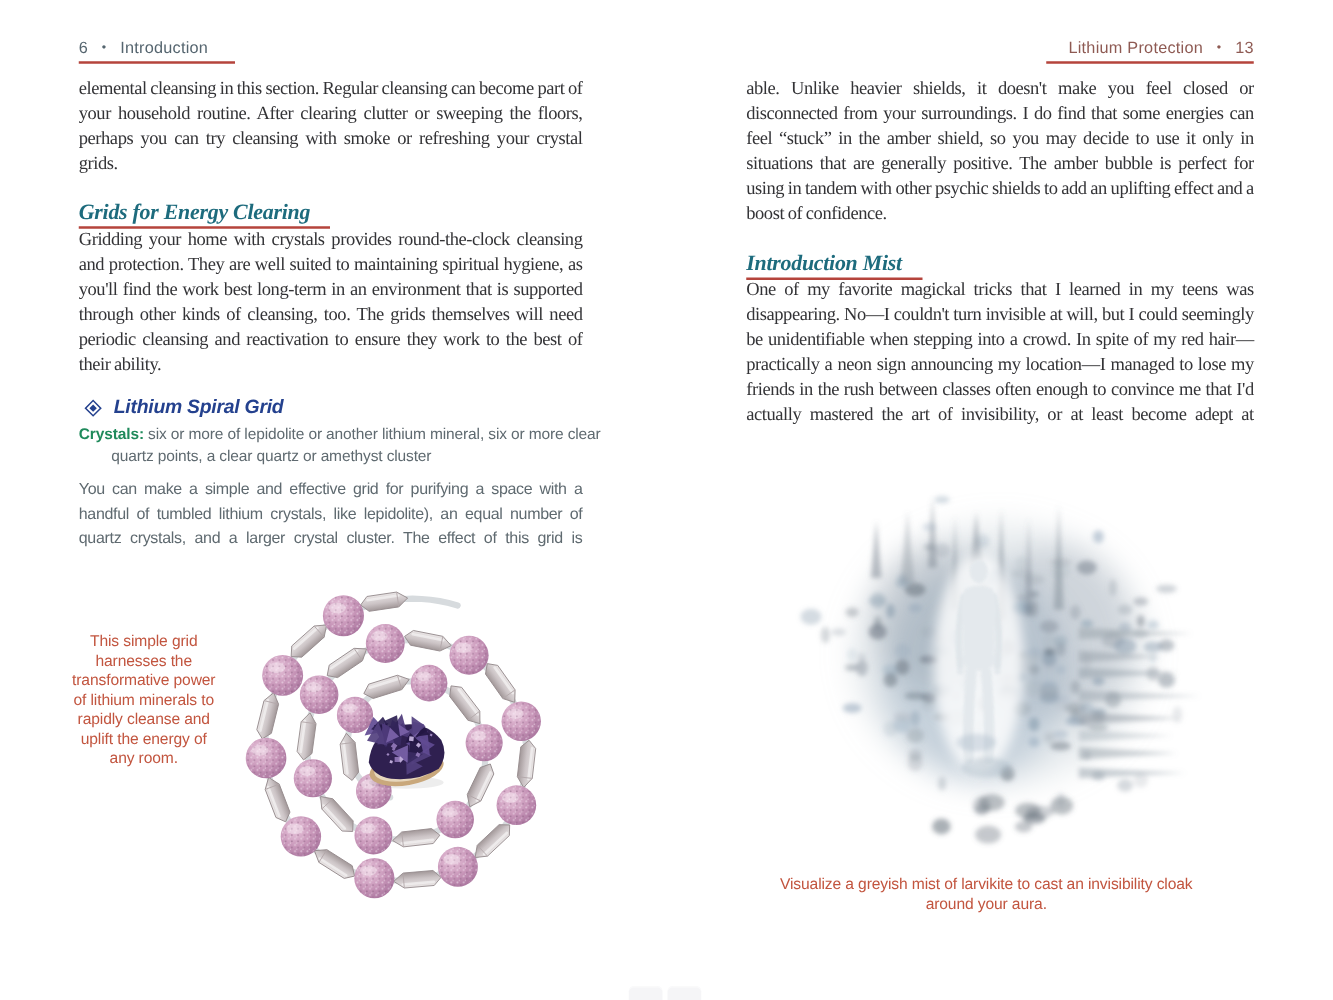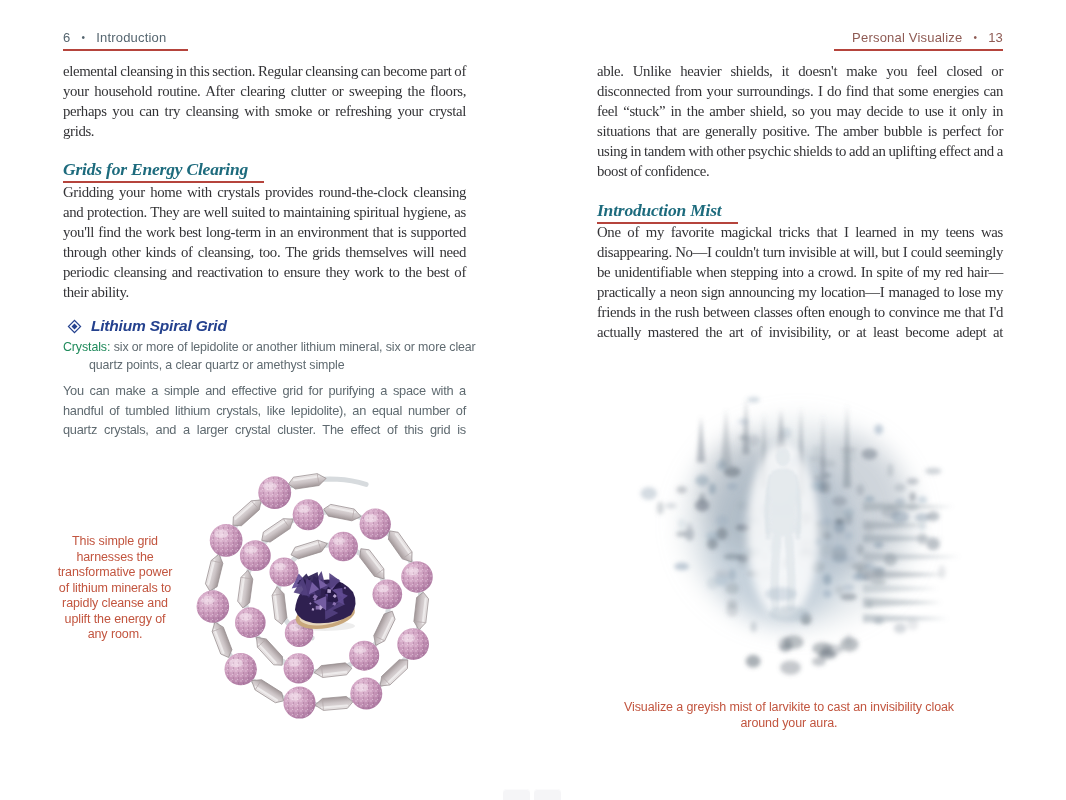--- a/index.html
+++ b/index.html
@@ -48,21 +48,21 @@
     font-size:15.5px;color:var(--heading-navy);letter-spacing:-.2px;
   }
   .diamond-icon{flex:0 0 auto;display:inline-block;}
 
   .crystals{
     position:absolute;margin:0;width:100%;
     font-family:"Liberation Sans",sans-serif;font-size:12.4px;line-height:18px;
     color:var(--sans-text);padding-left:26px;text-indent:-26px;
     letter-spacing:-.1px;
   }
-  .crystals .label{color:var(--crystals-green);font-weight:normal;font-style:normal;text-align:center;}
+  .crystals .label{color:var(--crystals-green);font-weight:bold;font-style:normal;text-align:center;}
 
   .body-sans{
     position:absolute;margin:0;width:100%;
     font-family:"Liberation Sans",sans-serif;font-size:12.8px;line-height:19.5px;
     color:var(--sans-text);text-align:justify;letter-spacing:-.25px;
   }
 
   .caption{
     position:absolute;margin:0;
     font-family:"Liberation Sans",sans-serif;font-size:12.5px;line-height:15.5px;
@@ -103,21 +103,21 @@
     <h3 class="sub-heading" style="top:283px">
       <svg class="diamond-icon" width="15" height="15" viewBox="0 0 15 15" aria-hidden="true">
         <rect x="3.2" y="3.2" width="8.6" height="8.6" fill="none" stroke="#24418e" stroke-width="1.2" transform="rotate(45 7.5 7.5)"></rect>
         <rect x="5.4" y="5.4" width="4.2" height="4.2" fill="#24418e" transform="rotate(45 7.5 7.5)"></rect>
       </svg>
       <span>Lithium Spiral Grid</span>
     </h3>
 
     <p class="crystals" style="top:308px">
       <span class="label">Crystals:</span>
-      <span>six or more of lepidolite or another lithium mineral, six or more clear quartz points, a clear quartz or amethyst simple</span>
+      <span>six or more of lepidolite or another lithium mineral, six or more clear quartz points, a clear quartz or amethyst cluster</span>
     </p>
 
     <p class="body-sans cont" style="top:351px">You can make a simple and effective grid for purifying a space with a handful of tumbled lithium crystals, like lepidolite), an equal number of quartz crystals, and a larger crystal cluster. The effect of this grid is</p>
 
     <figure style="left:102px;top:420px">
       <svg id="spiral-svg" width="314" height="292" viewBox="0 0 314 292">
           <defs>
             <radialGradient id="pg" cx="35%" cy="32%" r="80%">
               <stop offset="0%" stop-color="#e9c6dc"></stop>
               <stop offset="55%" stop-color="#c795b8"></stop>
@@ -317,28 +317,28 @@
             <rect x="19.0562668525381" y="-14.891513098613359" width="1.7543830184731632" height="1.7543830184731632" fill="#a78fc8" transform="rotate(23.574023115215823 19.933458361774683 -14.014321589376777)" opacity="0.95"></rect>
             <rect x="-6.540292528923601" y="3.8399141267873347" width="3.6431631268933415" height="3.6431631268933415" fill="#c3b0dc" transform="rotate(40.858163035009056 -4.71871096547693 5.6614956902340055)" opacity="0.95"></rect>
             <rect x="-11.6432569224271" y="-7.0862157006631605" width="3.814843250787817" height="3.814843250787817" fill="#8f76b5" transform="rotate(35.81068023922853 -9.73583529703319 -5.178794075269252)" opacity="0.95"></rect>
             <rect x="-9.286505969939753" y="3.6868030799087137" width="3.9240476614795625" height="3.9240476614795625" fill="#8f76b5" transform="rotate(0.1204210112337023 -7.324482139199972 5.648826910648495)" opacity="0.95"></rect>
             <rect x="-15.511511299526319" y="0.6875566050875932" width="1.7613323903642595" height="1.7613323903642595" fill="#a78fc8" transform="rotate(41.03204463142902 -14.63084510434419 1.568222800269723)" opacity="0.95"></rect>
             <rect x="-11.141817228926811" y="-3.7558063995675184" width="2.155430879560299" height="2.155430879560299" fill="#8f76b5" transform="rotate(32.38115824526176 -10.064101789146662 -2.6780909597873688)" opacity="0.95"></rect>
           </g>
         </svg>
     </figure>
 
-    <p class="caption" style="left:-8px;top:504px;width:120px">This simple grid harnesses the transformative power of lithium minerals to rapidly cleanse and uplift the energy of any room.</p>
+    <p class="caption" style="left:-8px;top:476px;width:120px">This simple grid harnesses the transformative power of lithium minerals to rapidly cleanse and uplift the energy of any room.</p>
   </section>
 
   <section class="page right">
 
     <header class="runhead rh-right">
       <span class="rh-line">
-        <span>Personal Visualize</span>
+        <span>Lithium Protection</span>
         <span class="dot">•</span>
         <span>13</span>
       </span>
     </header>
 
     <p class="body-serif" style="top:31px">able. Unlike heavier shields, it doesn't make you feel closed or disconnected from your surroundings. I do find that some energies can feel “stuck” in the amber shield, so you may decide to use it only in situations that are generally positive. The amber bubble is perfect for using in tandem with other psychic shields to add an uplifting effect and a boost of confidence.</p>
 
     <h2 class="section-heading" style="top:170px">
       <span class="hl">Introduction Mist</span>
     </h2>

